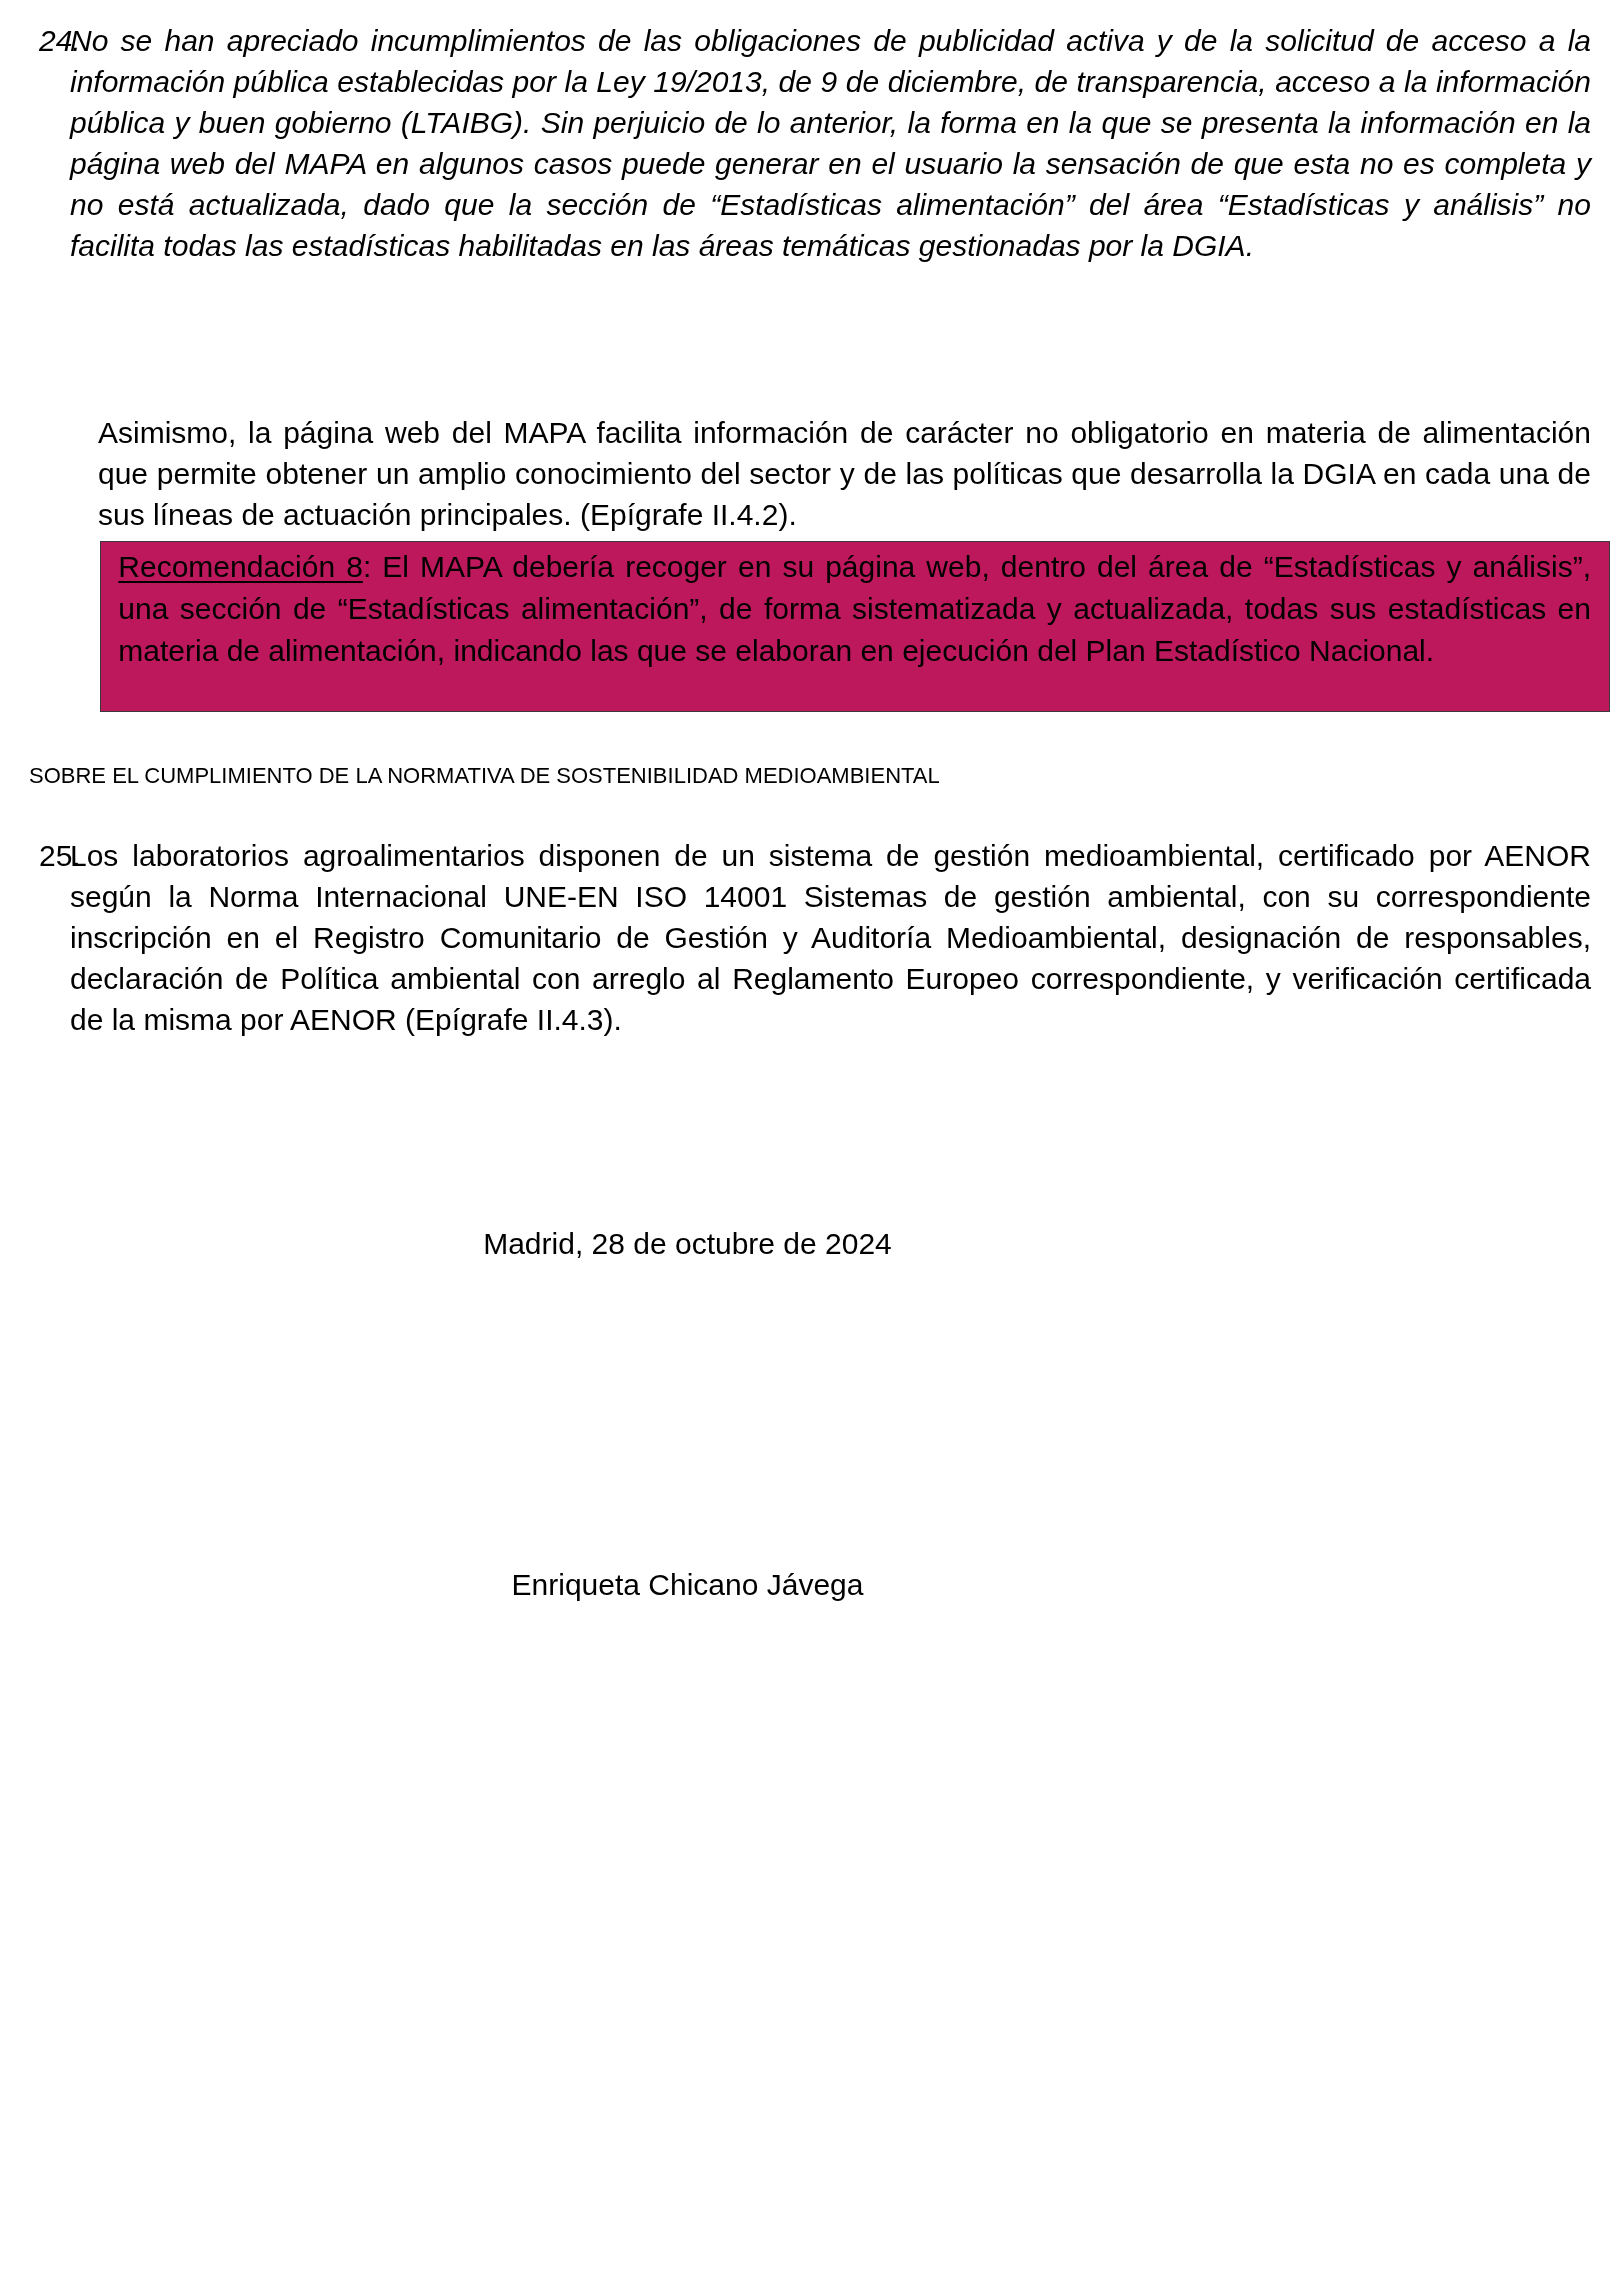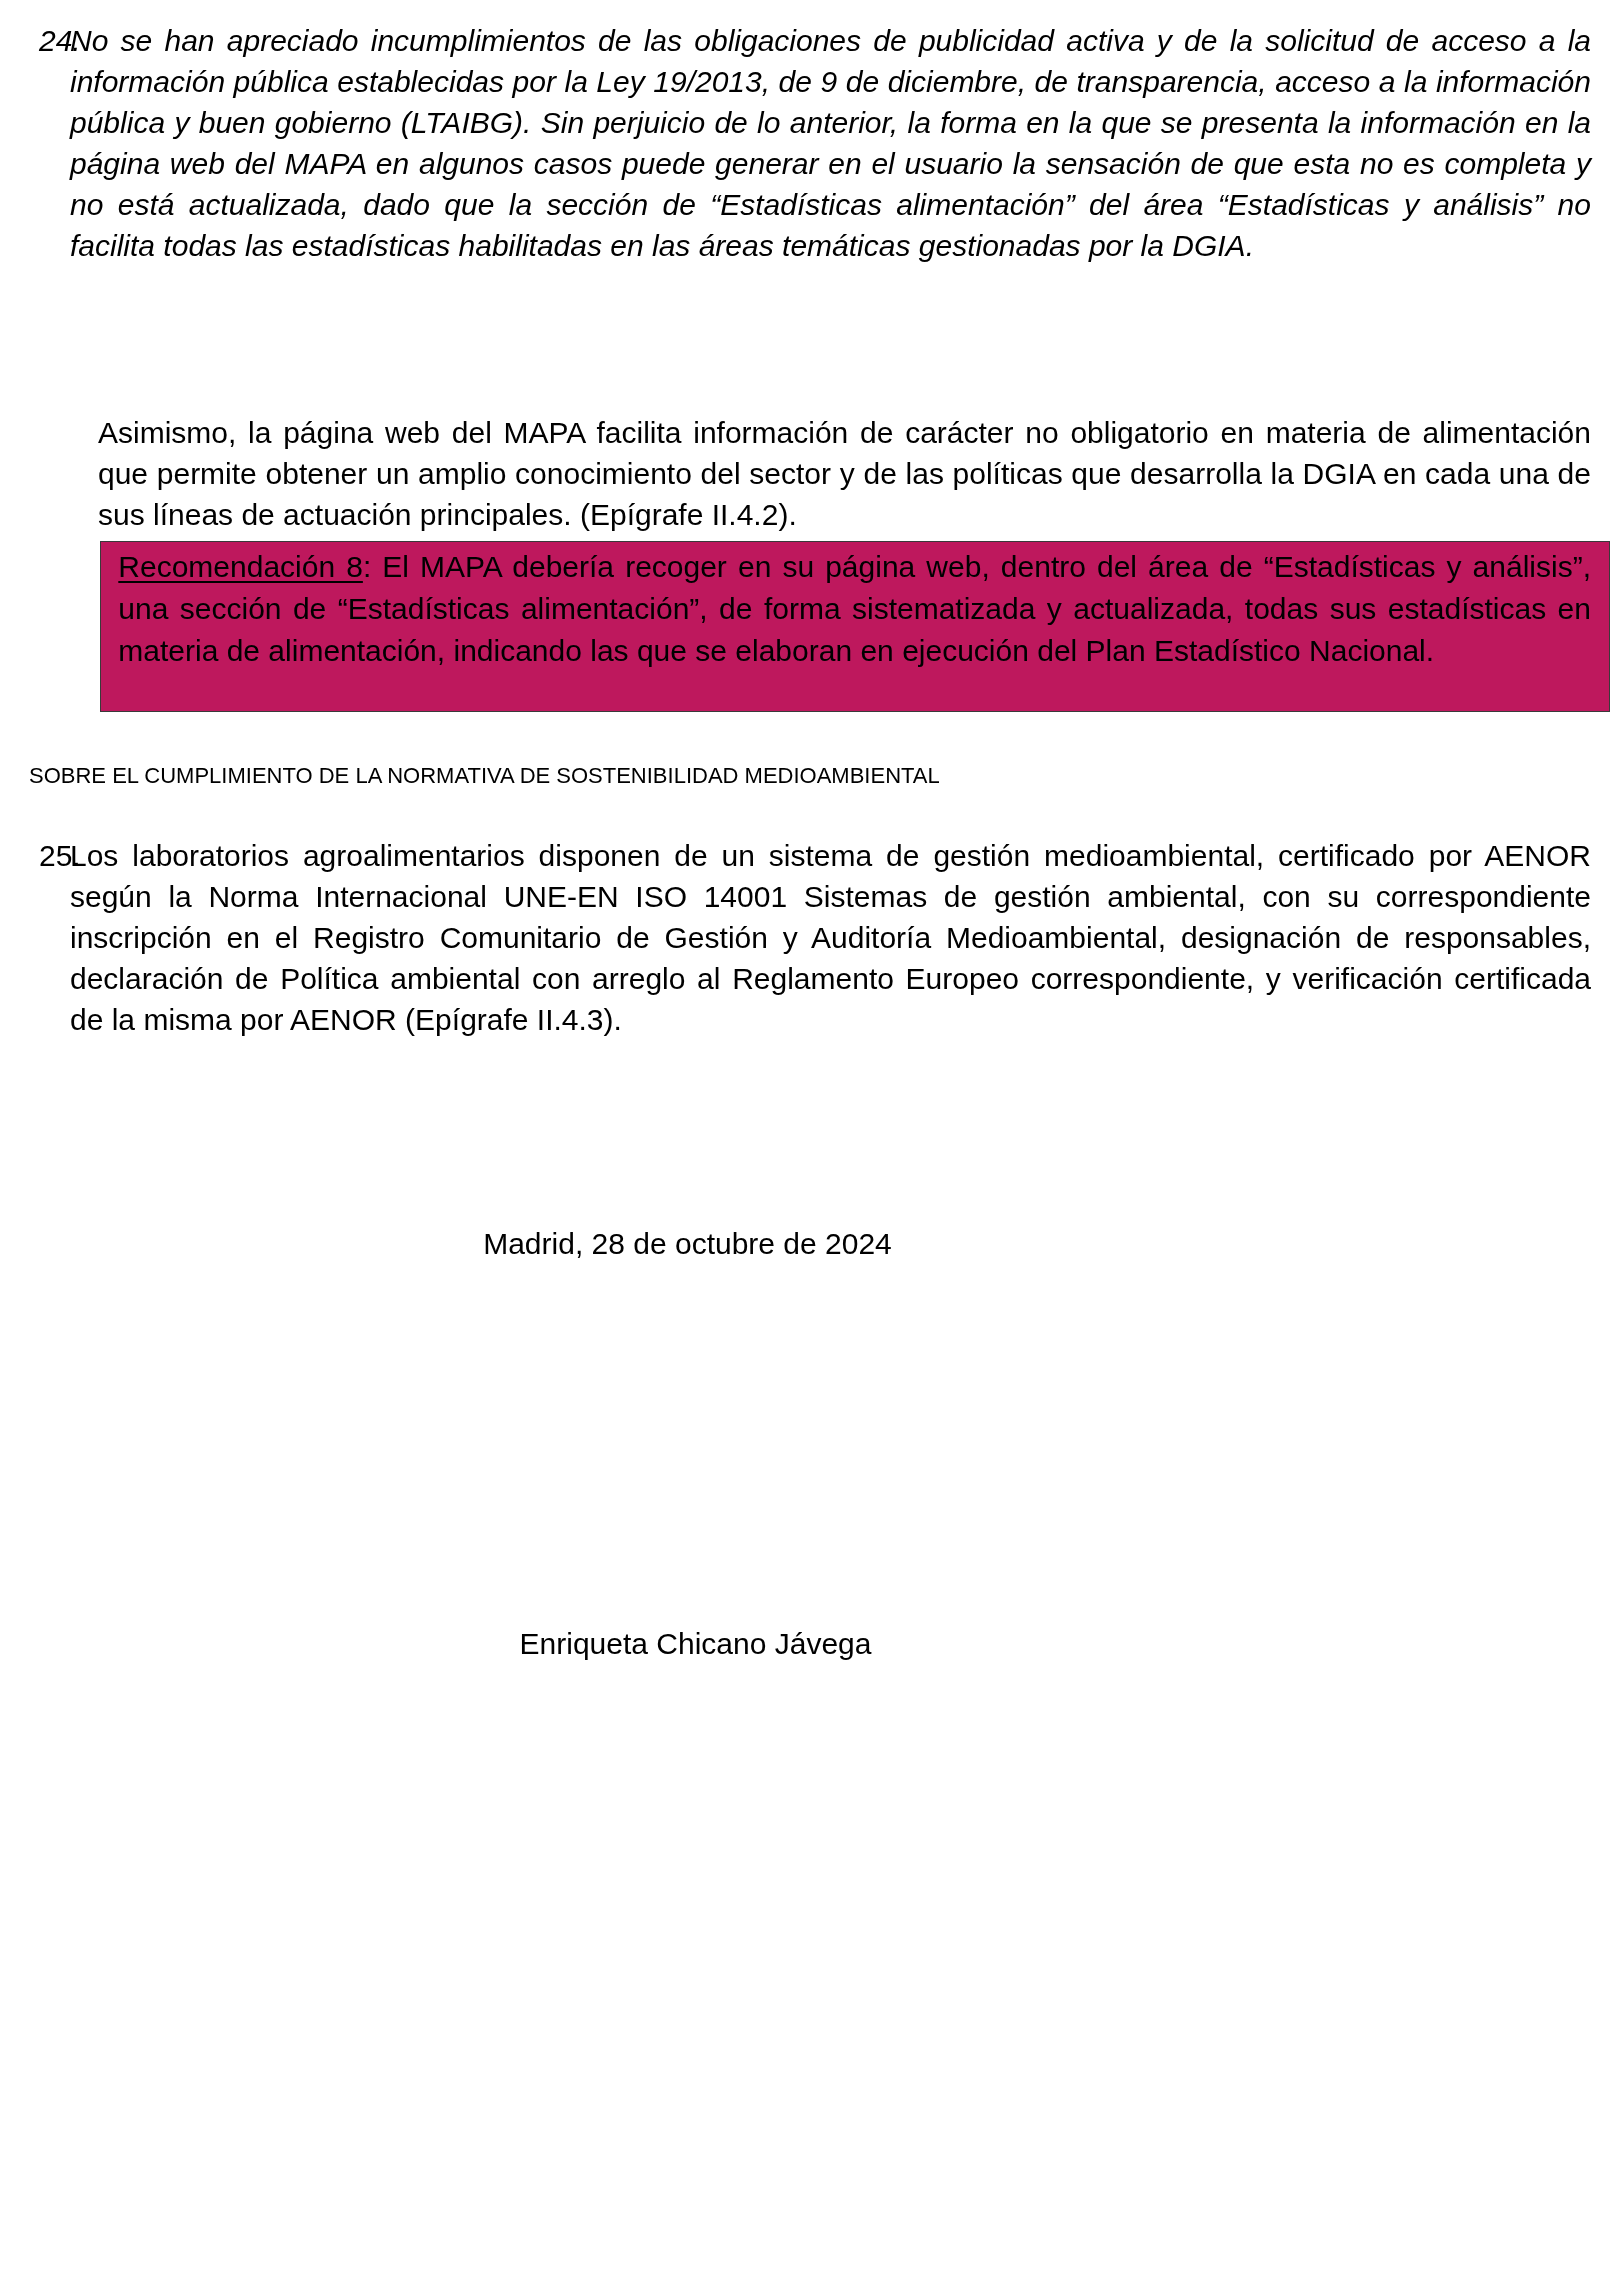--- a/index.html
+++ b/index.html
@@ -77,21 +77,21 @@
     .para-25 { top: 835px; }
     .center-line {
       position: absolute;
       left: 0;
       width: 1375px;
       text-align: center;
       white-space: nowrap;
     }
     .sig-date { top: 1223px; }
     .sig-title { top: 1329px; }
-    .sig-name { top: 1623px; padding-left: 8px; }
+    .sig-name { top: 1564px; }
   </style>
 </head>
 <body>
 
 <div class="page">
 
   <div class="numbered para-24">
     <span class="num">24.</span>
     <div class="body">No se han apreciado incumplimientos de las obligaciones de publicidad activa y de la solicitud de acceso a la información pública establecidas por la Ley 19/2013, de 9 de diciembre, de transparencia, acceso a la información pública y buen gobierno (LTAIBG). Sin perjuicio de lo anterior, la forma en la que se presenta la información en la página web del MAPA en algunos casos puede generar en el usuario la sensación de que esta no es completa y no está actualizada, dado que la sección de “Estadísticas alimentación” del área “Estadísticas y análisis” no facilita todas las estadísticas habilitadas en las áreas temáticas gestionadas por la DGIA.</div>
   </div>

